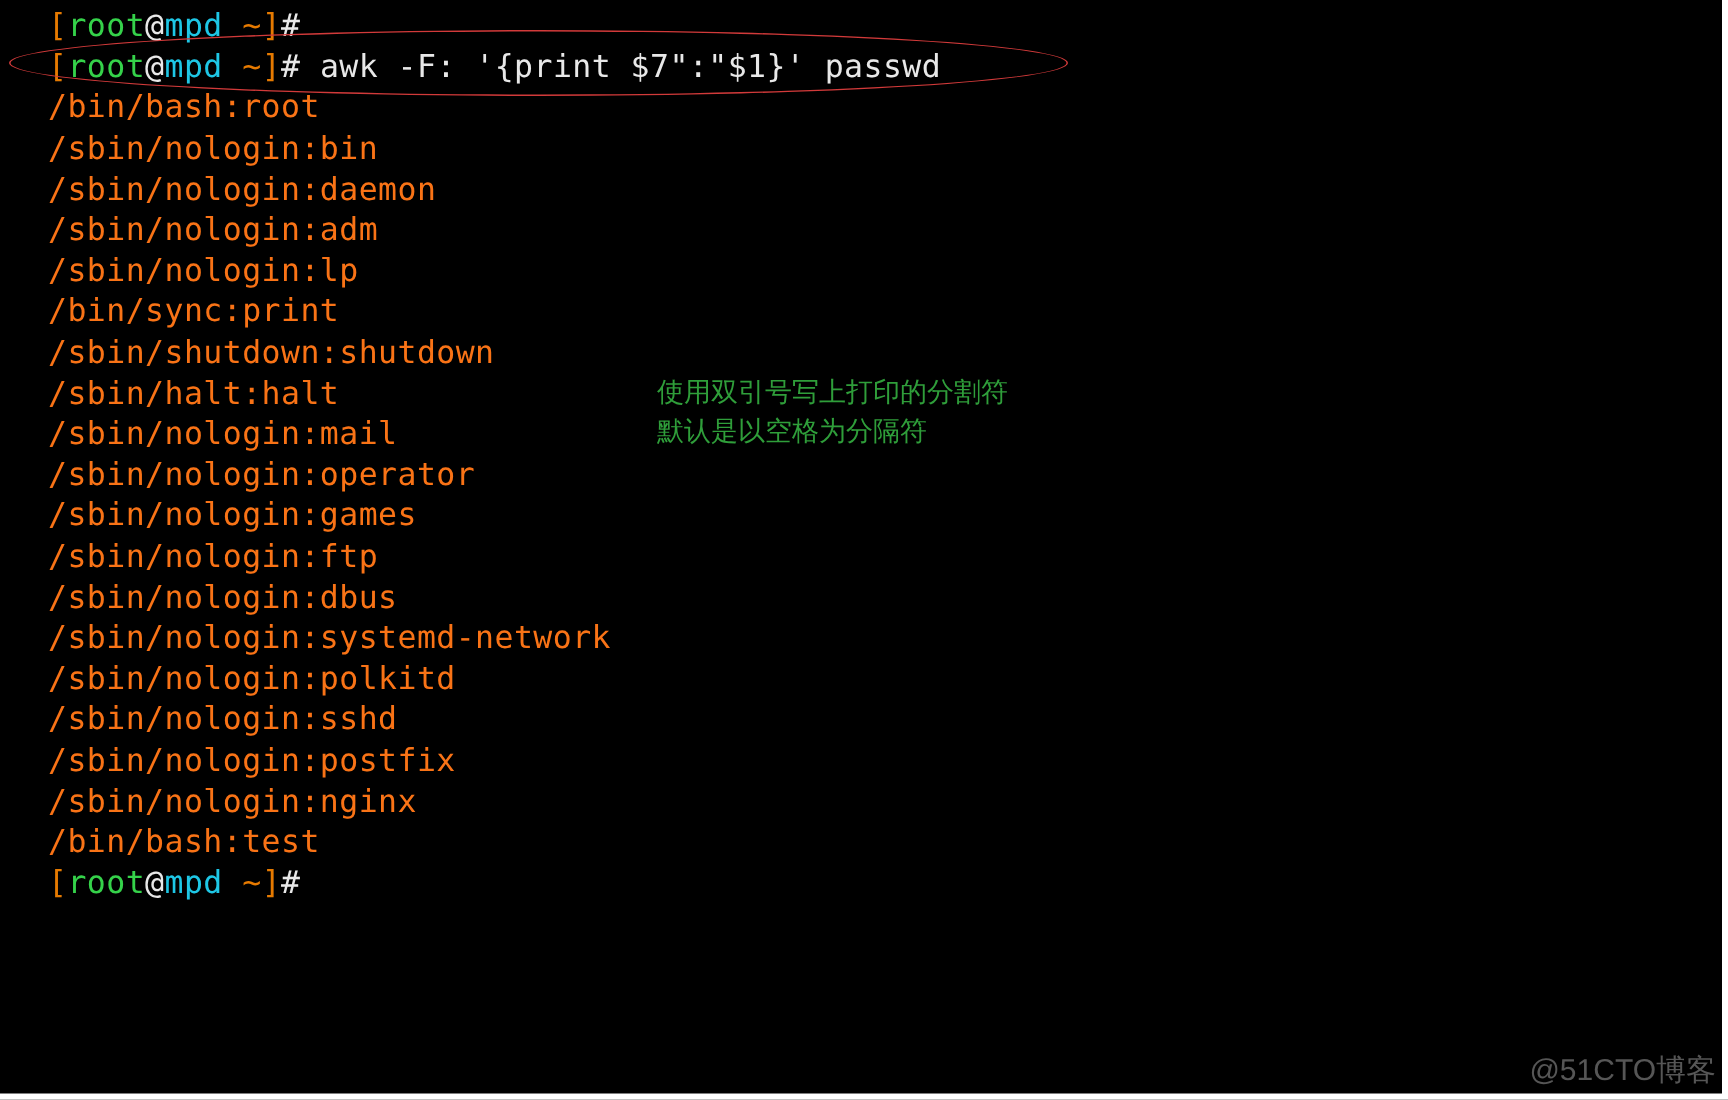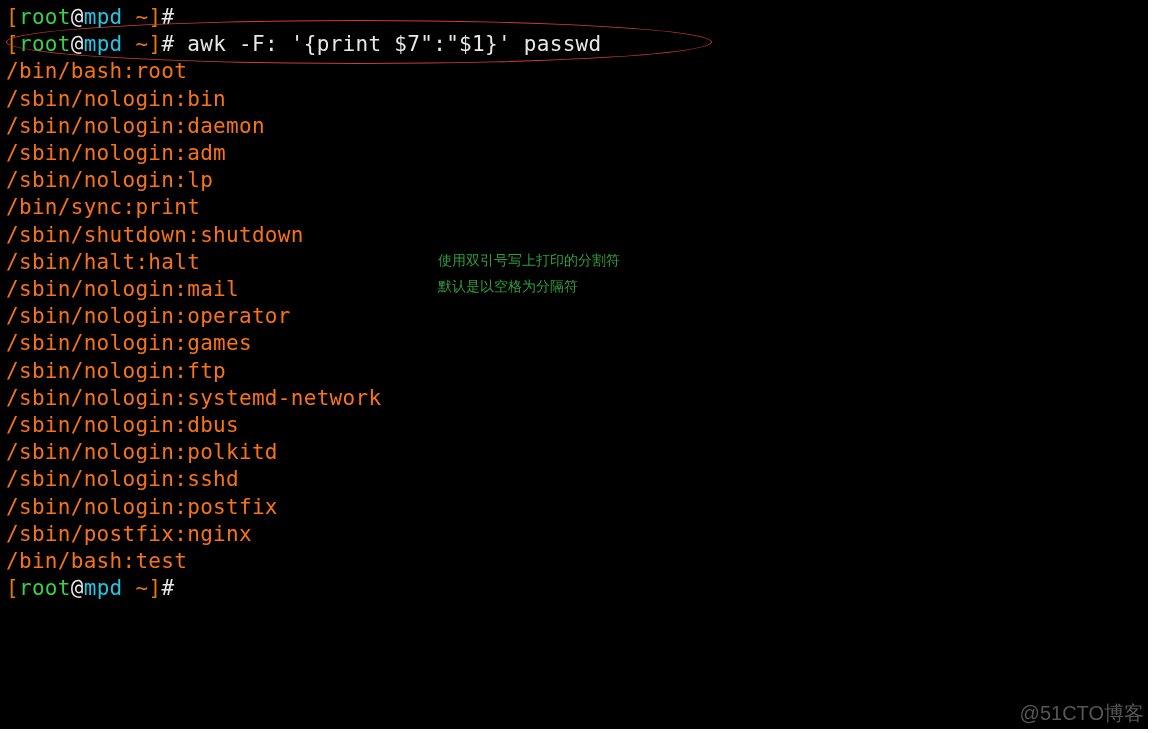--- a/index.html
+++ b/index.html
@@ -3,31 +3,31 @@
 <meta charset="utf-8">
 <style>
   html,body{margin:0;padding:0;background:#fff;width:1152px;height:733px;overflow:hidden;}
   .term{
     position:absolute;left:0;top:0;width:1148px;height:729px;
     background:#000;color:#e8e8e8;
     font-family:"Consolas","Menlo","DejaVu Sans Mono",monospace;
     font-size:21px;line-height:27.2px;letter-spacing:0.3px;
     padding:4px 6px 0 6px;box-sizing:border-box;
   }
-  .line{white-space:pre;}
+  .line{white-space:pre;margin-left:26px;}
   .br{color:#e67a00;}   
   .usr{color:#35d24a;}  
   .at{color:#e8e8e8;}   
   .host{color:#1ec7e6;} 
   .hash{color:#e8e8e8;} 
   .cmd{color:#e8e8e8;}
   .out{color:#f97316;}
   .ann{position:absolute;pointer-events:none;}
   .ell{border:1px solid #d23a3a;border-radius:50%;}
-  .note{color:#2f9e3a;font-family:"SimSun","STSong","NSimSun",serif;font-size:14px;line-height:26px;}
+  .note{color:#2f9e3a;font-family:"SimSun","STSong","NSimSun",serif;font-size:18px;line-height:26px;}
   .watermark{
     position:absolute;right:8px;bottom:6px;color:#565656;
     font-family:"Microsoft YaHei","PingFang SC",Arial,sans-serif;font-size:20px;
   }
 </style>
 </head>
 <body>
 
 <div class="term">
 
@@ -40,26 +40,26 @@
   <div class="line out">/sbin/nologin:daemon</div>
   <div class="line out">/sbin/nologin:adm</div>
   <div class="line out">/sbin/nologin:lp</div>
   <div class="line out">/bin/sync:print</div>
   <div class="line out">/sbin/shutdown:shutdown</div>
   <div class="line out">/sbin/halt:halt</div>
   <div class="line out">/sbin/nologin:mail</div>
   <div class="line out">/sbin/nologin:operator</div>
   <div class="line out">/sbin/nologin:games</div>
   <div class="line out">/sbin/nologin:ftp</div>
+  <div class="line out">/sbin/nologin:dbus</div>
   <div class="line out">/sbin/nologin:systemd-network</div>
-  <div class="line out">/sbin/nologin:dbus</div>
   <div class="line out">/sbin/nologin:polkitd</div>
   <div class="line out">/sbin/nologin:sshd</div>
   <div class="line out">/sbin/nologin:postfix</div>
-  <div class="line out">/sbin/postfix:nginx</div>
+  <div class="line out">/sbin/nologin:nginx</div>
   <div class="line out">/bin/bash:test</div>
 
   <div class="line"><span class="br">[</span><span class="usr">root</span><span class="at">@</span><span class="host">mpd</span><span class="br"> </span><span class="br">~</span><span class="br">]</span><span class="hash"># </span></div>
 </div>
 
 <div class="ann ell" style="left:6px;top:20px;width:704px;height:42px;"></div>
 
 <div class="ann note" style="left:438px;top:248px;">
   <div>使用双引号写上打印的分割符</div>
   <div>默认是以空格为分隔符</div>

